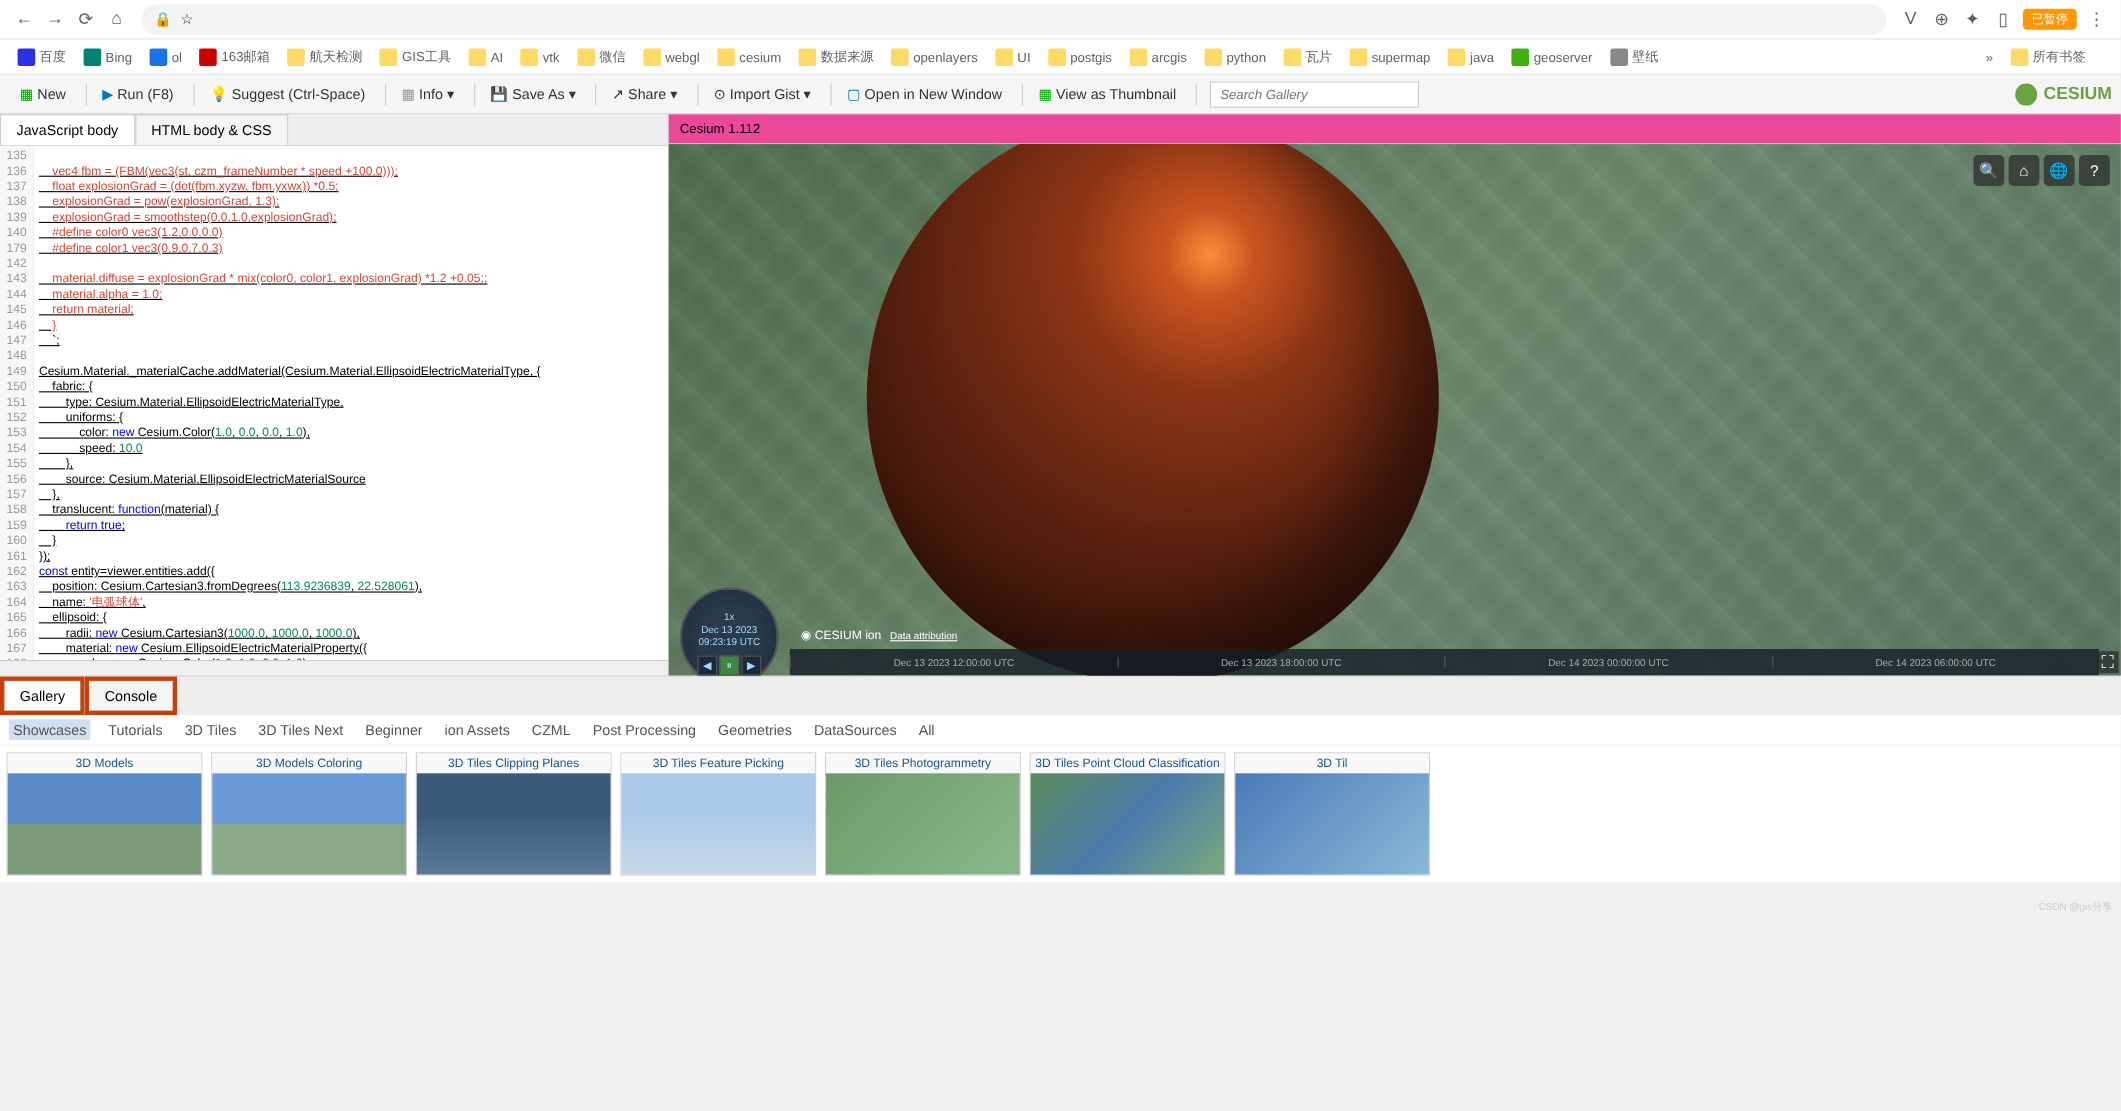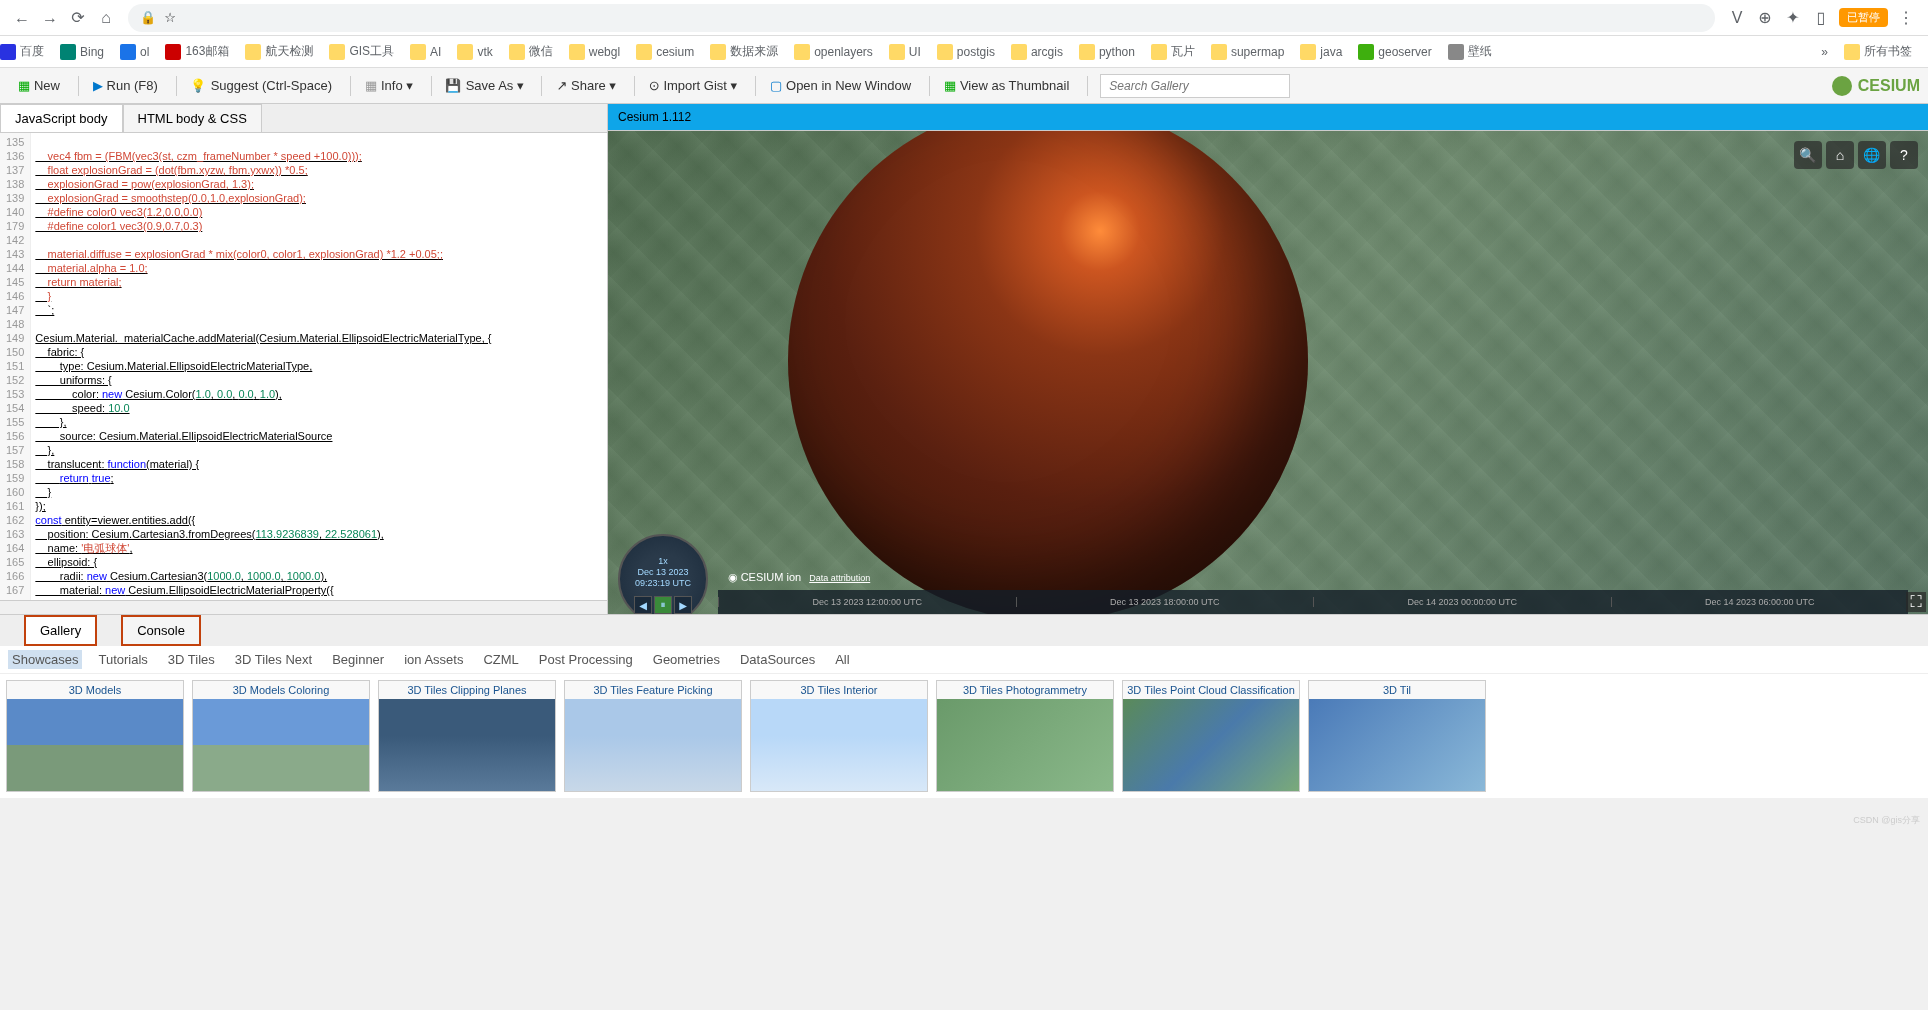--- a/index.html
+++ b/index.html
@@ -8,21 +8,21 @@
 
 .browser-bar { height: 36px; background: #fff; display: flex; align-items: center; padding: 0 8px; border-bottom: 1px solid #ddd; }
 .nav-btn { width: 28px; height: 28px; display: flex; align-items: center; justify-content: center; color: #5f6368; cursor: pointer; }
 .url-bar { flex: 1; margin: 0 8px; height: 28px; background: #f1f3f4; border-radius: 14px; display: flex; align-items: center; padding: 0 12px; font-size: 13px; color: #202124; }
 .lock-icon { margin-right: 8px; color: #5f6368; }
 .url-text { flex: 1; overflow: hidden; white-space: nowrap; text-overflow: ellipsis; }
 .ext-btn { width: 24px; height: 24px; display: flex; align-items: center; justify-content: center; color: #5f6368; margin: 0 2px; }
 .pause-badge { background: #ff9800; color: #fff; padding: 2px 8px; border-radius: 4px; font-size: 11px; margin: 0 4px; }
 
 
-.bookmarks-bar { height: 32px; background: #fff; display: flex; align-items: center; padding: 0 0; border-bottom: 1px solid #ddd; font-size: 12px; }
+.bookmarks-bar { height: 32px; background: #fff; display: flex; align-items: center; padding: 0 16px; border-bottom: 1px solid #ddd; font-size: 12px; }
 .bookmark { display: flex; align-items: center; margin-right: 16px; color: #5f6368; cursor: pointer; }
 .bookmark-icon { width: 16px; height: 16px; margin-right: 4px; background: #ffd966; border-radius: 2px; }
 .bookmark-icon.baidu { background: #2932e1; }
 .bookmark-icon.bing { background: #008373; }
 .bookmark-icon.ol { background: #1a73e8; }
 .bookmark-icon.mail { background: #c00; }
 .bookmark-icon.icon360 { background: #3eaf0e; }
 .bookmark-icon.wp { background: #888; }
 .bookmarks-right { margin-left: auto; display: flex; align-items: center; }
 
@@ -51,21 +51,21 @@
 .code-content { flex: 1; padding: 2px 4px; white-space: pre; }
 .code-content div { height: 14px; line-height: 14px; text-decoration: underline; }
 .code-scroll { height: 14px; background: #f0f0f0; border-top: 1px solid #ccc; }
 
 .str { color: #d14836; }
 .kw { color: #0000ff; }
 .num { color: #098658; }
 .com { color: #d14836; }
 
 
-.viewer-header { padding: 6px 10px; font-size: 12px; background: #0ea5e9; border-bottom: 1px solid #ccc; }
+.viewer-header { padding: 6px 10px; font-size: 12px; background: #ec4899; border-bottom: 1px solid #ccc; }
 .viewer { flex: 1; position: relative; background: linear-gradient(135deg, #3a5a3a, #6a8a6a, #4a6a5a); overflow: hidden; }
 .city-bg { position: absolute; inset: 0; background: 
   repeating-linear-gradient(45deg, rgba(120,140,120,0.3) 0px, rgba(100,120,100,0.3) 20px, rgba(140,160,140,0.3) 40px),
   repeating-linear-gradient(-45deg, rgba(110,130,110,0.2) 0px, rgba(90,110,90,0.2) 15px, rgba(130,150,130,0.2) 30px);
 }
 .sphere { position: absolute; left: 180px; top: -30px; width: 520px; height: 520px; border-radius: 50%; 
   background: radial-gradient(circle at 60% 25%, #ff8c3a 0%, #cc5520 8%, #8b3515 25%, #5a2010 55%, #3a1508 85%, #2a1005 100%);
   box-shadow: inset -40px -40px 80px rgba(0,0,0,0.5); }
 .viewer-controls { position: absolute; top: 10px; right: 10px; display: flex; gap: 4px; }
 .viewer-ctrl { width: 28px; height: 28px; background: rgba(40,40,40,0.7); border-radius: 4px; color: #fff; display: flex; align-items: center; justify-content: center; font-size: 14px; }
@@ -78,21 +78,21 @@
 .anim-buttons { position: absolute; bottom: 8px; left: 0; right: 0; display: flex; justify-content: center; gap: 2px; }
 .anim-btn { width: 18px; height: 18px; background: #1a2a3a; border: 1px solid #555; color: #a3d9ff; font-size: 10px; display: flex; align-items: center; justify-content: center; }
 .anim-btn.play { background: #3a8a3a; }
 .cesium-credit { position: absolute; bottom: 30px; left: 120px; color: #fff; font-size: 11px; display: flex; align-items: center; gap: 8px; }
 .timeline-bar { position: absolute; bottom: 0; left: 110px; right: 20px; height: 24px; background: rgba(20,30,40,0.8); display: flex; align-items: center; color: #aaa; font-size: 9px; justify-content: space-between; }
 .timeline-tick { flex: 1; text-align: center; border-left: 1px solid #555; }
 .fullscreen-btn { position: absolute; bottom: 2px; right: 2px; width: 20px; height: 20px; background: rgba(40,40,40,0.7); color: #fff; display: flex; align-items: center; justify-content: center; }
 
 
 .bottom-tabs { display: flex; background: #eee; border-top: 1px solid #ccc; }
-.bottom-tab { padding: 6px 14px; font-size: 13px; background: #f5f5f5; border: 2px solid #c2410c; cursor: pointer; margin-left: 24px; }
+.bottom-tab { padding: 6px 14px; font-size: 13px; background: #f5f5f5; border: 4px solid #c2410c; cursor: pointer; }
 .bottom-tab.active { background: #fff; }
 
 
 .category-nav { display: flex; padding: 4px 8px; background: #fff; font-size: 13px; gap: 12px; border-bottom: 1px solid #eee; }
 .cat-item { color: #555; cursor: pointer; padding: 2px 4px; }
 .cat-item.active { background: #d0e0f0; }
 
 
 .gallery { display: flex; padding: 6px; gap: 8px; background: #fff; overflow-x: auto; }
 .gallery-item { width: 178px; flex-shrink: 0; border: 1px solid #ccc; background: #fff; }
@@ -377,24 +377,20 @@
     </div>
     <div class="gallery-item">
       <div class="gallery-title">3D Tiles Clipping Planes</div>
       <div class="gallery-thumb thumb4"></div>
     </div>
     <div class="gallery-item">
       <div class="gallery-title">3D Tiles Feature Picking</div>
       <div class="gallery-thumb thumb5"></div>
     </div>
     <div class="gallery-item">
-      <div class="gallery-title">3D Tiles Interior</div>
-      <div class="gallery-thumb thumb6"></div>
-    </div>
-    <div class="gallery-item">
       <div class="gallery-title">3D Tiles Photogrammetry</div>
       <div class="gallery-thumb thumb8"></div>
     </div>
     <div class="gallery-item">
       <div class="gallery-title">3D Tiles Point Cloud Classification</div>
       <div class="gallery-thumb thumb9"></div>
     </div>
     <div class="gallery-item">
       <div class="gallery-title">3D Til</div>
       <div class="gallery-thumb thumb10"></div>

